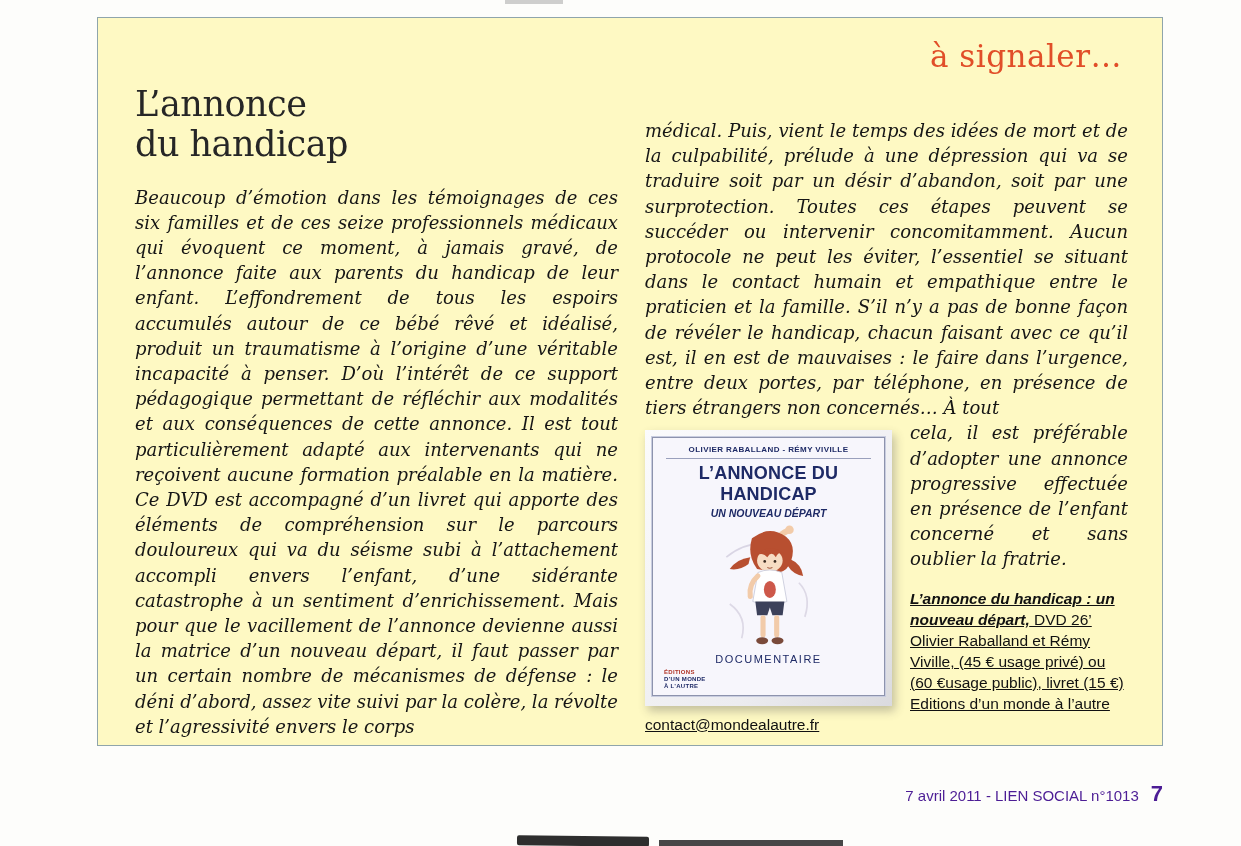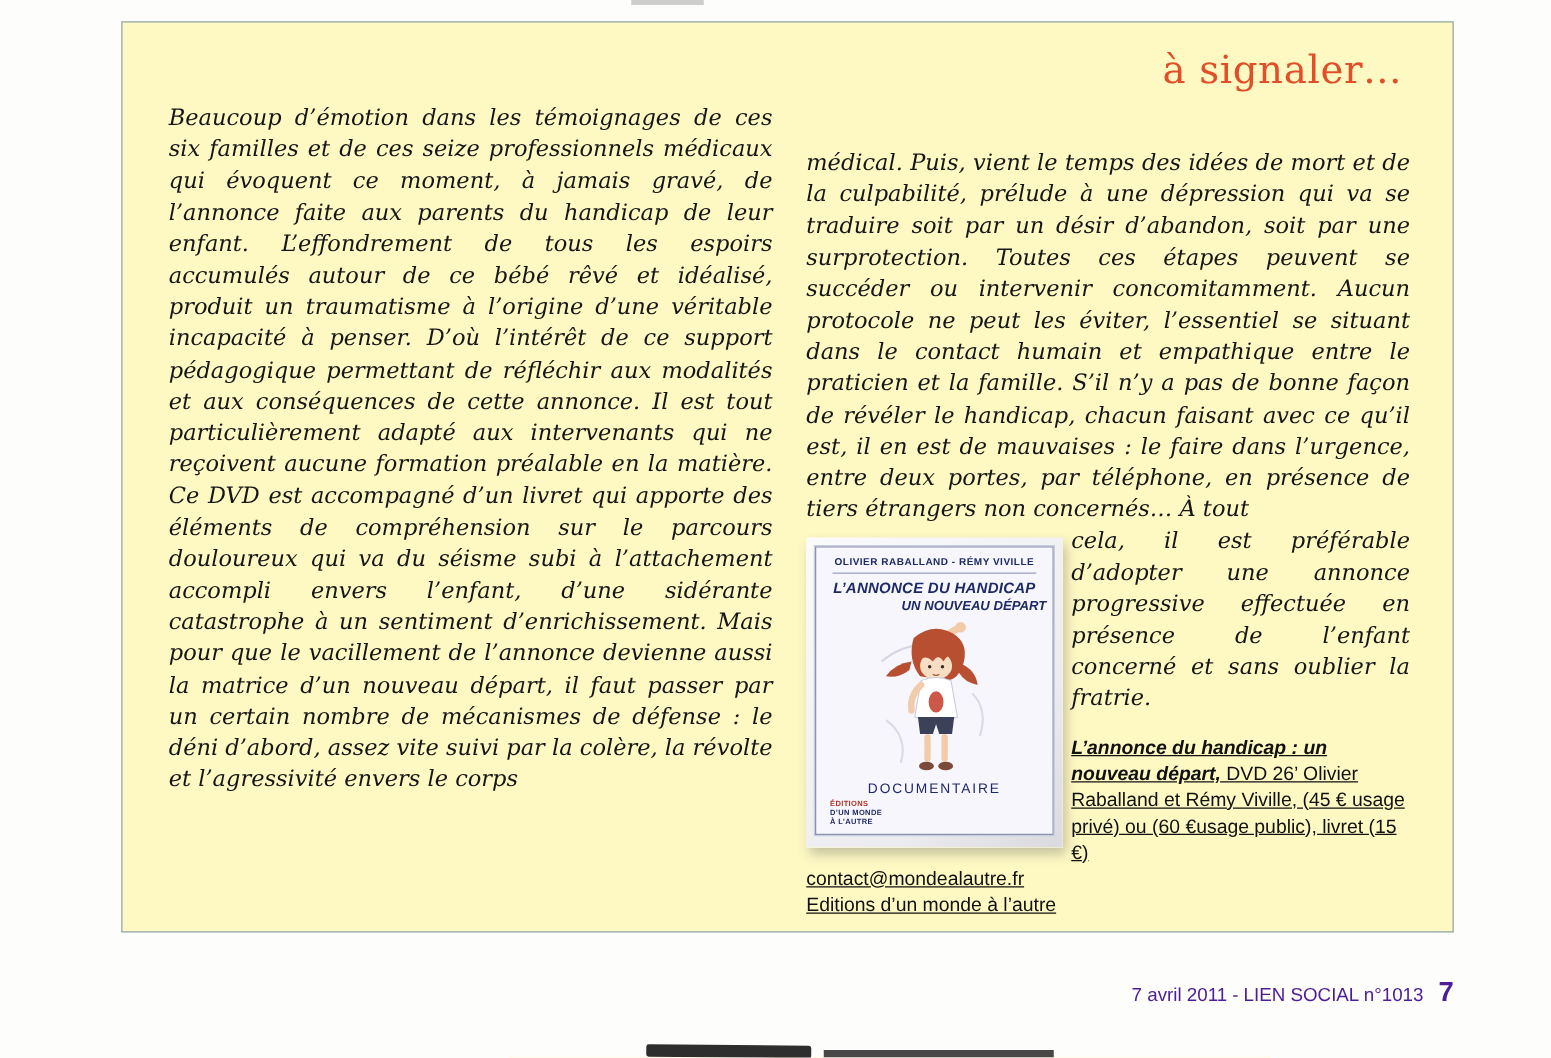--- a/index.html
+++ b/index.html
@@ -43,40 +43,40 @@
     text-align:justify;
     hyphens:auto;-webkit-hyphens:auto;
     color:#161616;
     font-style:italic;
   }
   .col-right{padding-top:36px;}
 
   
   .dvd-photo{
     float:left;
-    width:205px;
-    margin:10px 7px 6px 0;
+    width:247px;
+    margin:10px 18px 6px 0;
     background:linear-gradient(135deg,#fbfbfc 0%,#ececf0 70%,#dadade 100%);
     padding:7px 7px 10px 7px;
     box-shadow:3px 5px 9px rgba(60,60,70,.3);
     box-sizing:border-box;
   }
   .dvd-cover{
     border:1px solid #8d93ad;
     outline:1px solid #c9cde0;
     background:#f7f6fc;
     padding:7px 5px 5px 5px;
     text-align:center;
     font-family:"Liberation Sans",sans-serif;
     color:#1e2a66;
   }
   .dvd-authors{font-size:8px;font-weight:bold;letter-spacing:.4px;}
   .dvd-rule{height:1px;background:#9aa0bc;margin:4px 8px;}
-  .dvd-title{font-size:12px;font-weight:bold;letter-spacing:.2px;font-style:italic;}
-  .dvd-subtitle{font-size:10.5px;font-weight:bold;font-style:italic;margin-top:2px;text-align:right;}
+  .dvd-title{font-size:18px;font-weight:bold;letter-spacing:.2px;}
+  .dvd-subtitle{font-size:10.5px;font-weight:bold;font-style:italic;margin-top:2px;}
   .dvd-art{margin:4px auto 2px auto;width:150px;height:128px;display:block;}
   .dvd-genre{font-size:11px;font-weight:normal;letter-spacing:1.5px;margin-top:2px;}
   .dvd-logo{margin-top:4px;text-align:left;padding-left:6px;font-size:6px;line-height:7px;color:#b03326;font-weight:bold;letter-spacing:.3px;}
 
   .caption{
     font-family:"Liberation Sans",sans-serif;
     font-size:15.5px;line-height:21px;color:#111;
     margin-top:16px;
     text-decoration:underline;
   }
@@ -105,20 +105,21 @@
 
   <div class="artifact a3"></div>
 
   <div class="article-box">
 
     <div class="section-header">à signaler…</div>
 
     <div class="columns">
 
       <div class="col col-left">
+        <h1 class="article-title"><span>L’annonce</span><br><span>du handicap</span></h1>
         <p class="bodytext">Beaucoup d’émotion dans les témoignages de ces six familles et de ces seize professionnels médicaux qui évoquent ce moment, à jamais gravé, de l’annonce faite aux parents du handicap de leur enfant. L’effondrement de tous les espoirs accumulés autour de ce bébé rêvé et idéalisé, produit un traumatisme à l’origine d’une véritable incapacité à penser. D’où l’intérêt de ce support pédagogique permettant de réfléchir aux modalités et aux conséquences de cette annonce. Il est tout particulièrement adapté aux intervenants qui ne reçoivent aucune formation préalable en la matière. Ce DVD est accompagné d’un livret qui apporte des éléments de compréhension sur le parcours douloureux qui va du séisme subi à l’attachement accompli envers l’enfant, d’une sidérante catastrophe à un sentiment d’enrichissement. Mais pour que le vacillement de l’annonce devienne aussi la matrice d’un nouveau départ, il faut passer par un certain nombre de mécanismes de défense : le déni d’abord, assez vite suivi par la colère, la révolte et l’agressivité envers le corps</p>
       </div>
 
       <div class="col col-right">
         <p class="bodytext">médical. Puis, vient le temps des idées de mort et de la culpabilité, prélude à une dépression qui va se traduire soit par un désir d’abandon, soit par une surprotection. Toutes ces étapes peuvent se succéder ou intervenir concomitamment. Aucun protocole ne peut les éviter, l’essentiel se situant dans le contact humain et empathique entre le praticien et la famille. S’il n’y a pas de bonne façon de révéler le handicap, chacun faisant avec ce qu’il est, il en est de mauvaises : le faire dans l’urgence, entre deux portes, par téléphone, en présence de tiers étrangers non concernés… À tout</p>
 
         <div class="dvd-photo">
           <div class="dvd-cover">
             <div class="dvd-authors">OLIVIER RABALLAND - RÉMY VIVILLE</div>
             <div class="dvd-rule"></div>
@@ -167,22 +168,22 @@
               <span style="display:block;color:#1e2a66">D’UN MONDE</span>
               <span style="display:block;color:#1e2a66">À L’AUTRE</span>
             </div>
           </div>
         </div>
 
         <p class="bodytext">cela, il est préférable d’adopter une annonce progressive effectuée en présence de l’enfant concerné et sans oublier la fratrie.</p>
 
         <div class="caption">
           <span class="cap-title">L’annonce du handicap : un nouveau départ,</span><span> DVD 26’ Olivier Raballand et Rémy Viville, (45 € usage privé) ou (60 €usage public), livret (15 €)</span>
+          <span class="cap-block">Editions d’un monde à l’autre</span>
           <span class="cap-block">contact@mondealautre.fr</span>
-          <span class="cap-block">Editions d’un monde à l’autre</span>
         </div>
       </div>
 
     </div>
   </div>
 
   <div class="footer">
     <span>7 avril 2011 - </span>
       <span class="journal">LIEN SOCIAL n°1013</span>
       <span class="pageno">7</span>

